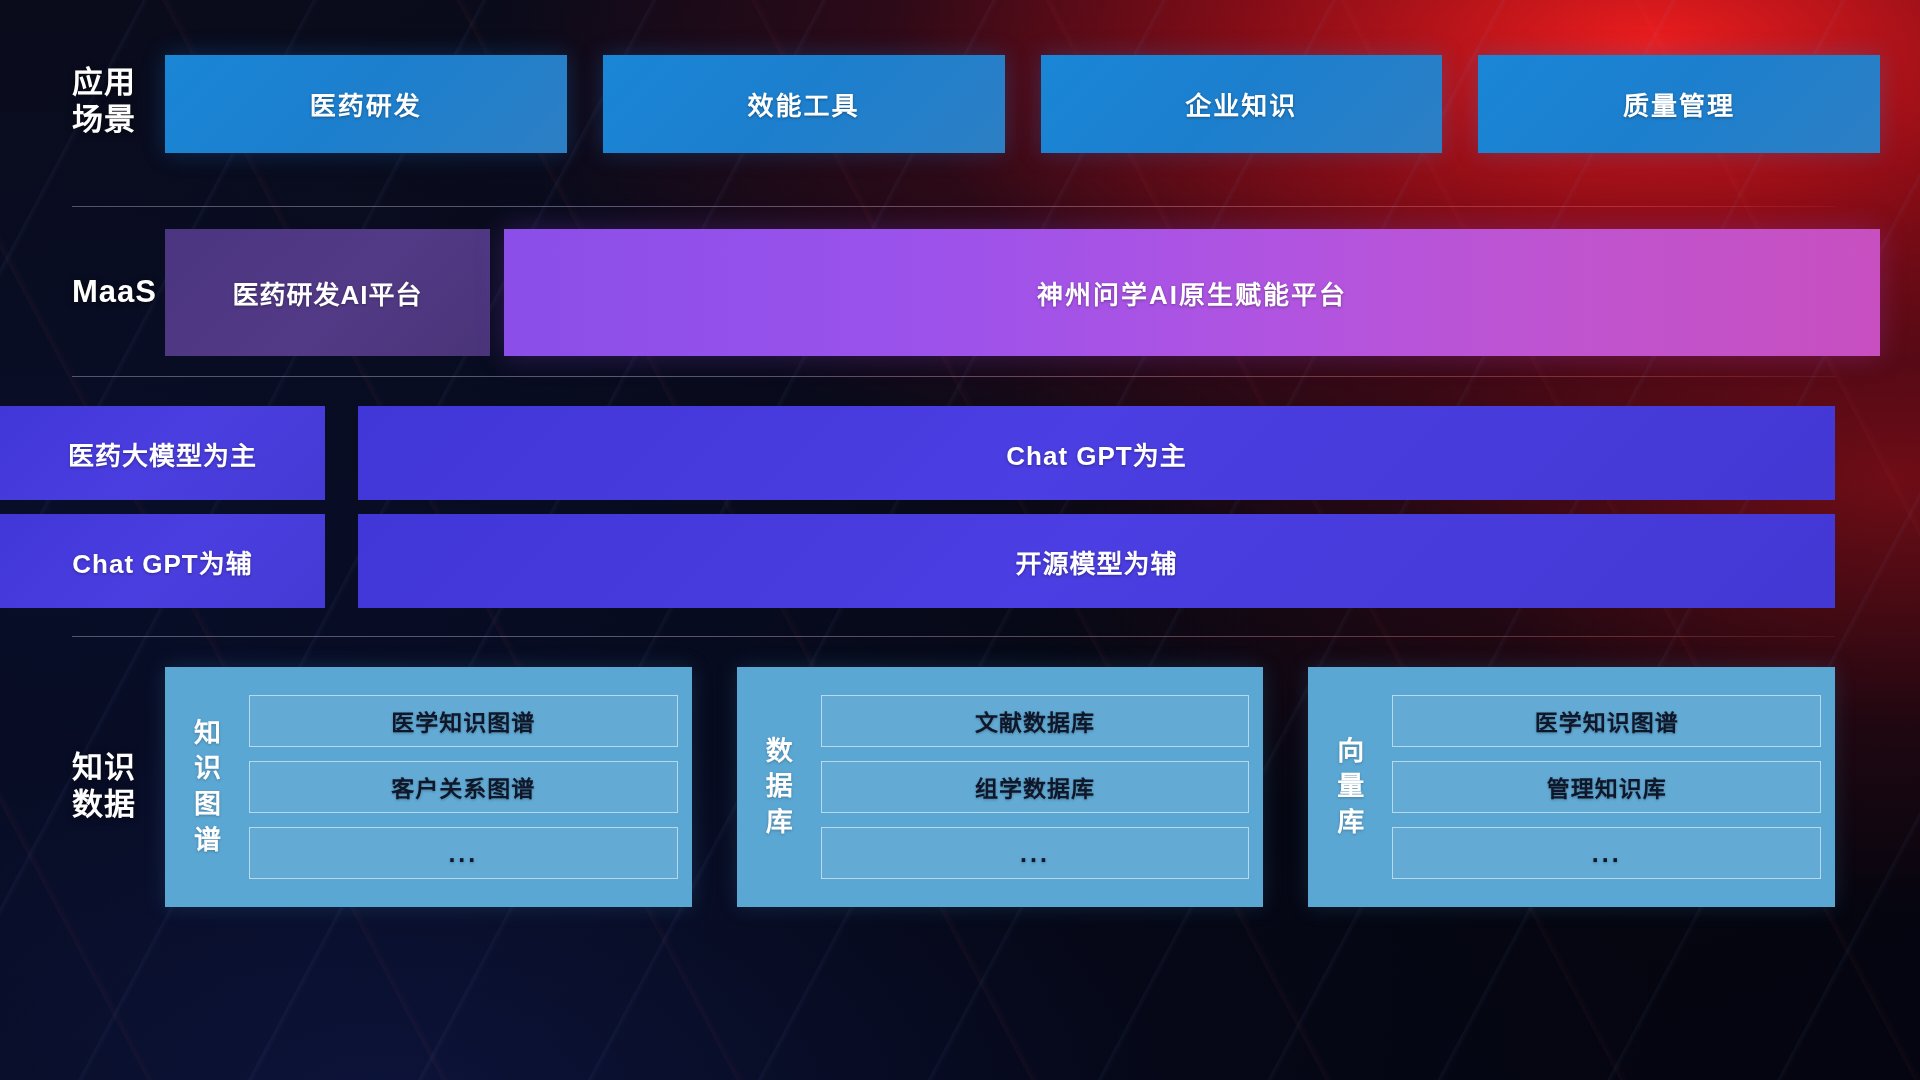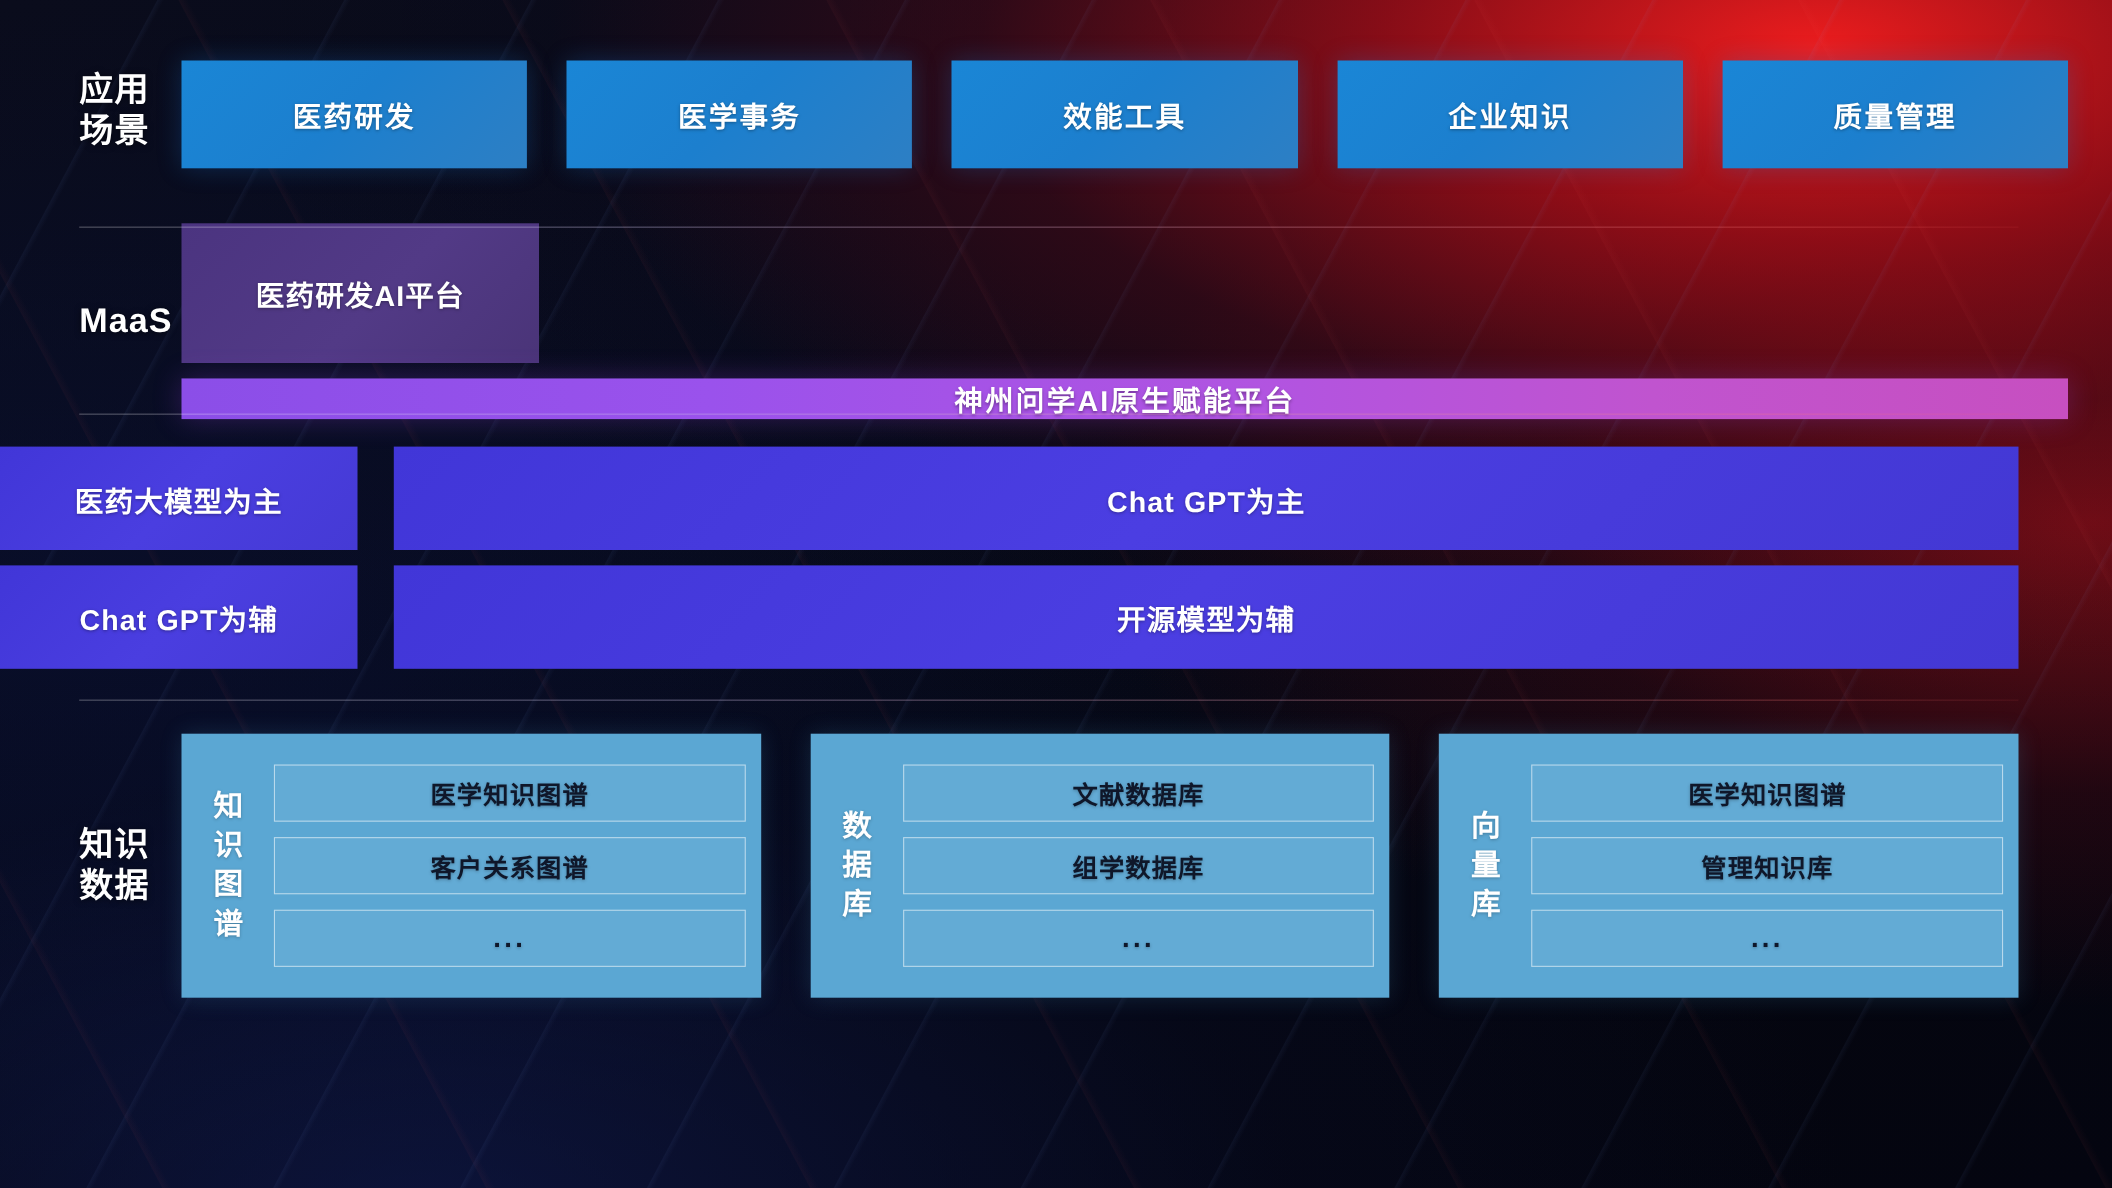--- a/index.html
+++ b/index.html
@@ -124,21 +124,21 @@
     flex: 1;
     height: 98px;
     font-size: 26px;
     letter-spacing: 2px;
     background: linear-gradient(135deg, #1a86d6 0%, #1c7fce 48%, #2d7fc4 100%);
     box-shadow: 0 0 22px rgba(26,120,210,0.30);
   }
 
   
   #row-maas { height: 170px; }
-  #row-maas .row-body { gap: 14px; flex-direction: column; }
+  #row-maas .row-body { gap: 14px; }
   .maas-left {
     width: 325px;
     min-width: 325px;
     height: 127px;
     font-size: 26px;
     letter-spacing: 1px;
     background: linear-gradient(135deg, #4b3480 0%, #523a86 55%, #4a3478 100%);
   }
   .maas-right {
     flex: 1;
@@ -232,21 +232,20 @@
 <div id="stage">
   <div class="content">
 
     <div class="row" id="row-apps">
       <div class="row-label">
         <span class="lab-line">应用</span>
         <span class="lab-line">场景</span>
       </div>
       <div class="row-body">
         <div class="box app-box">医药研发</div>
-        <div class="box app-box">医学事务</div>
         <div class="box app-box">效能工具</div>
         <div class="box app-box">企业知识</div>
         <div class="box app-box">质量管理</div>
       </div>
       <div class="divider" style="bottom:0;"></div>
     </div>
 
     <div class="row" id="row-maas">
       <div class="row-label">
         <span class="lab-line">MaaS</span>

